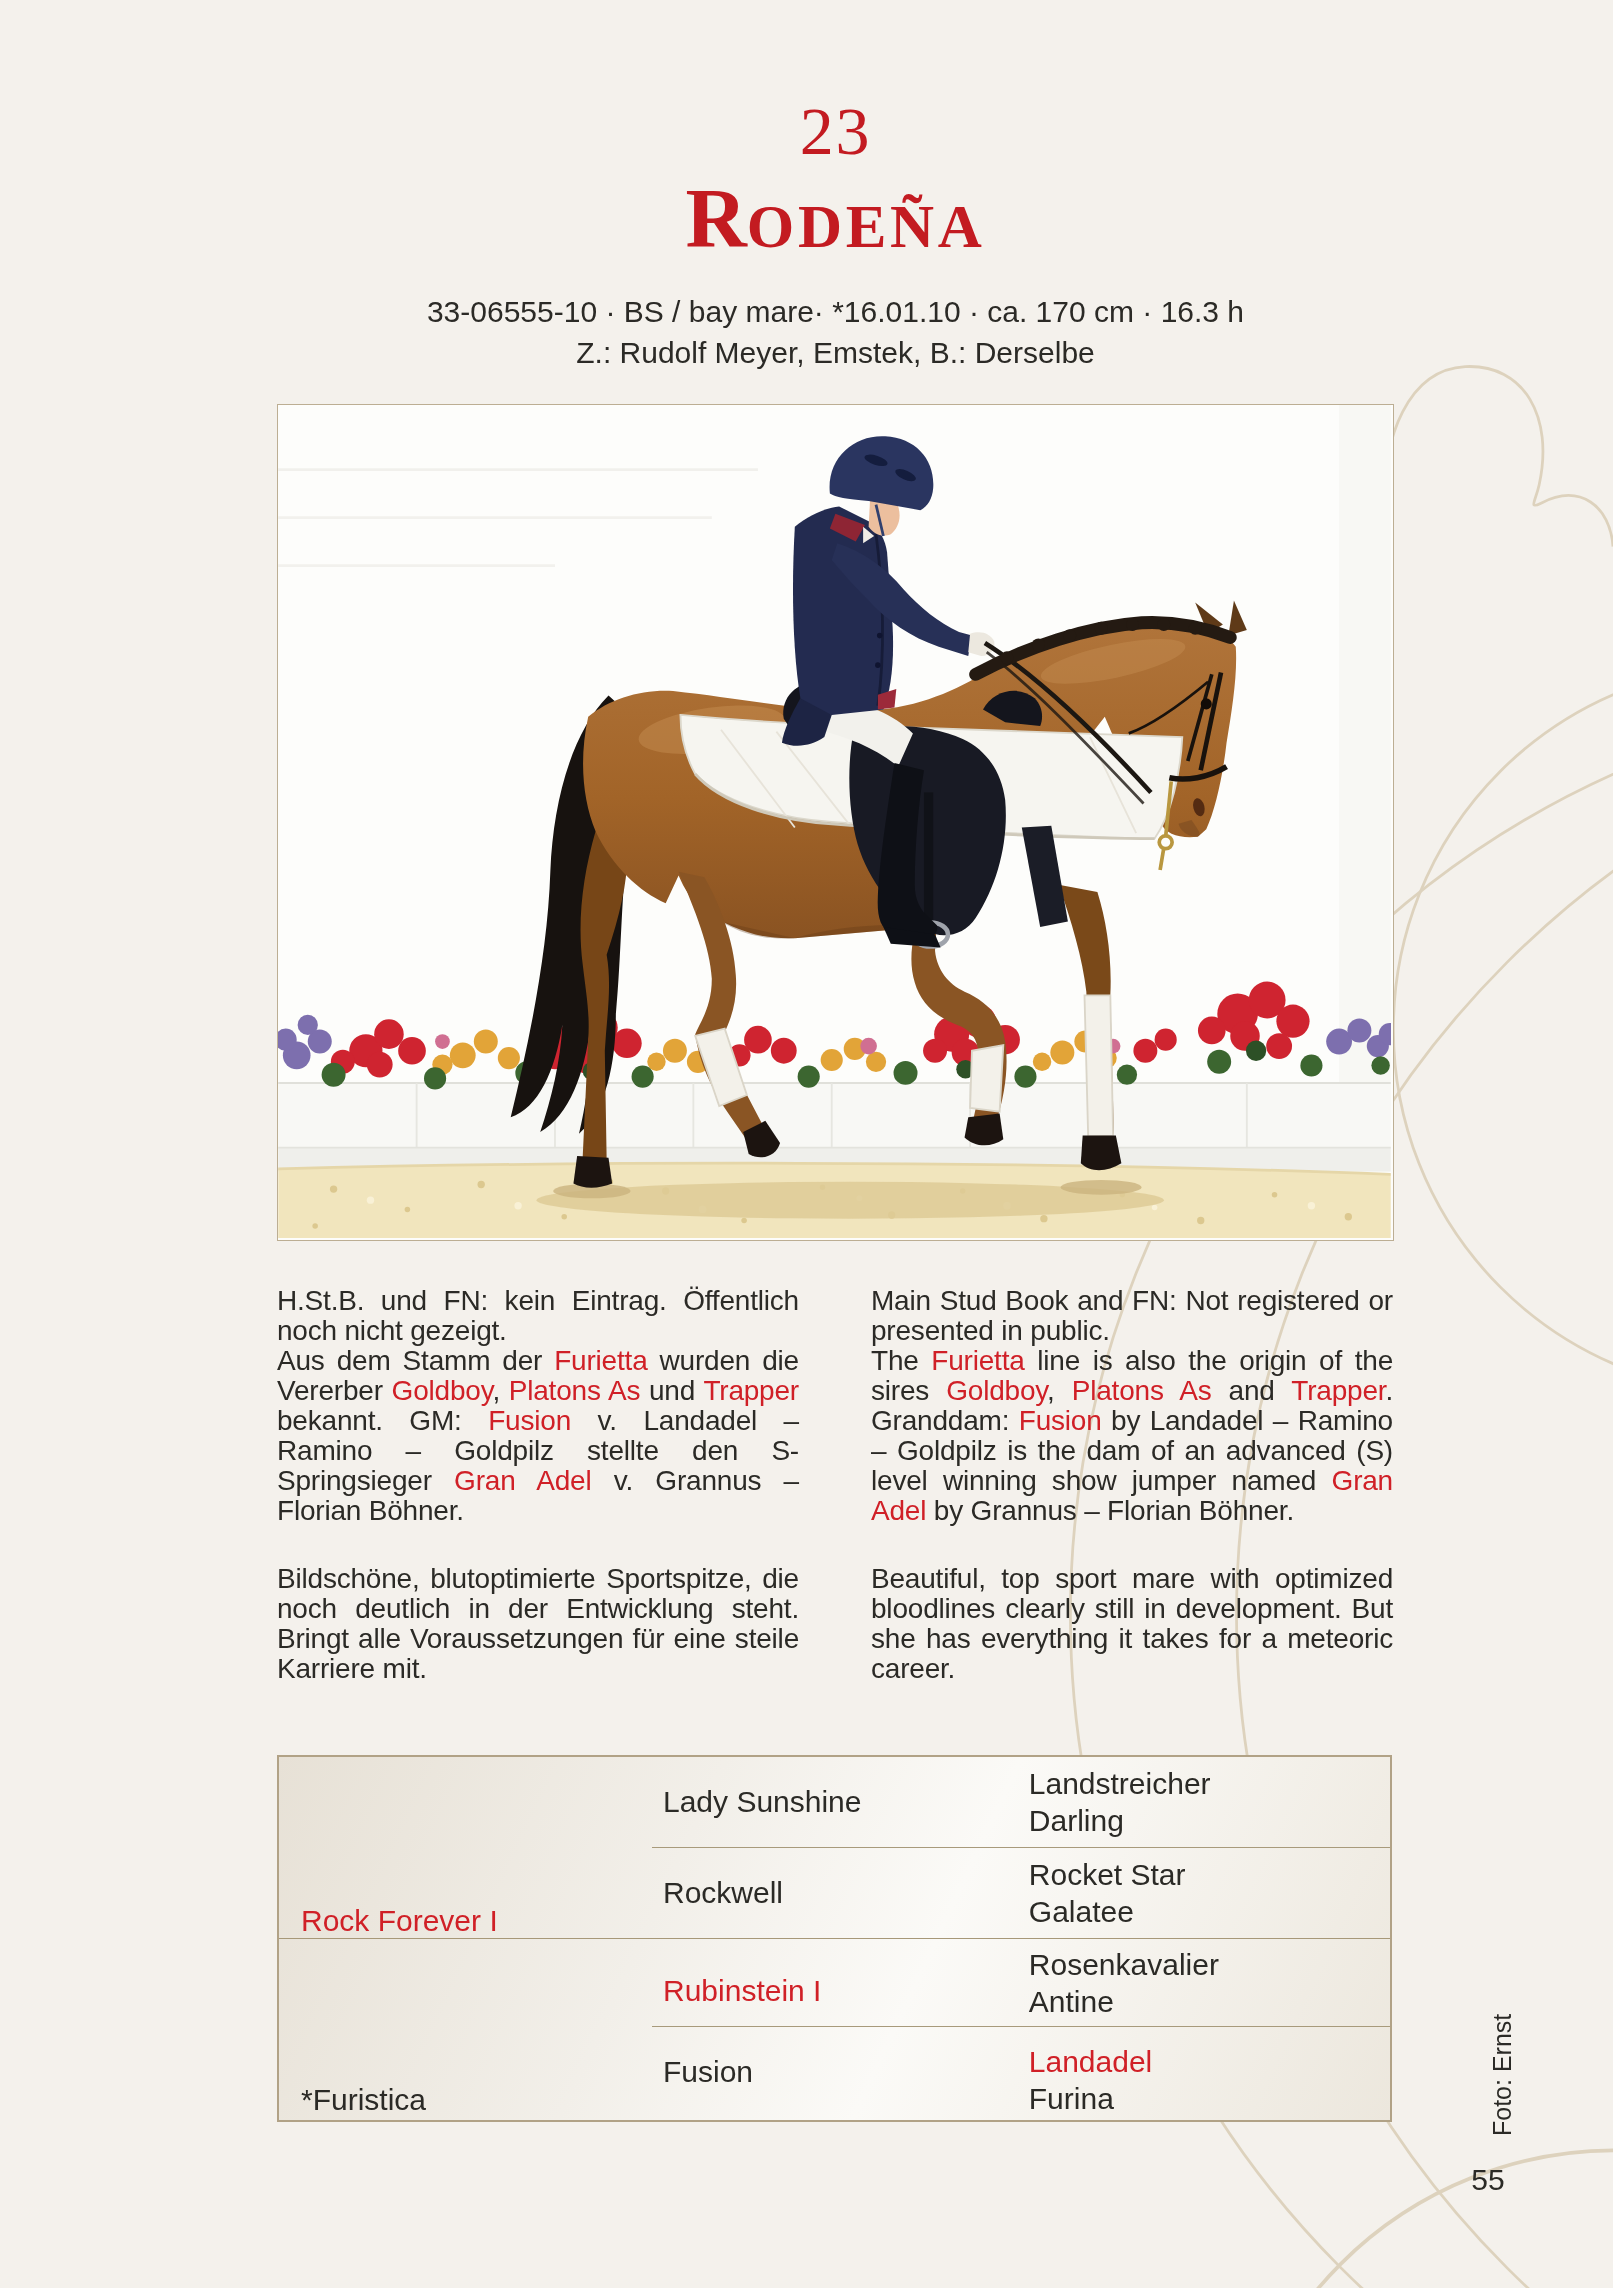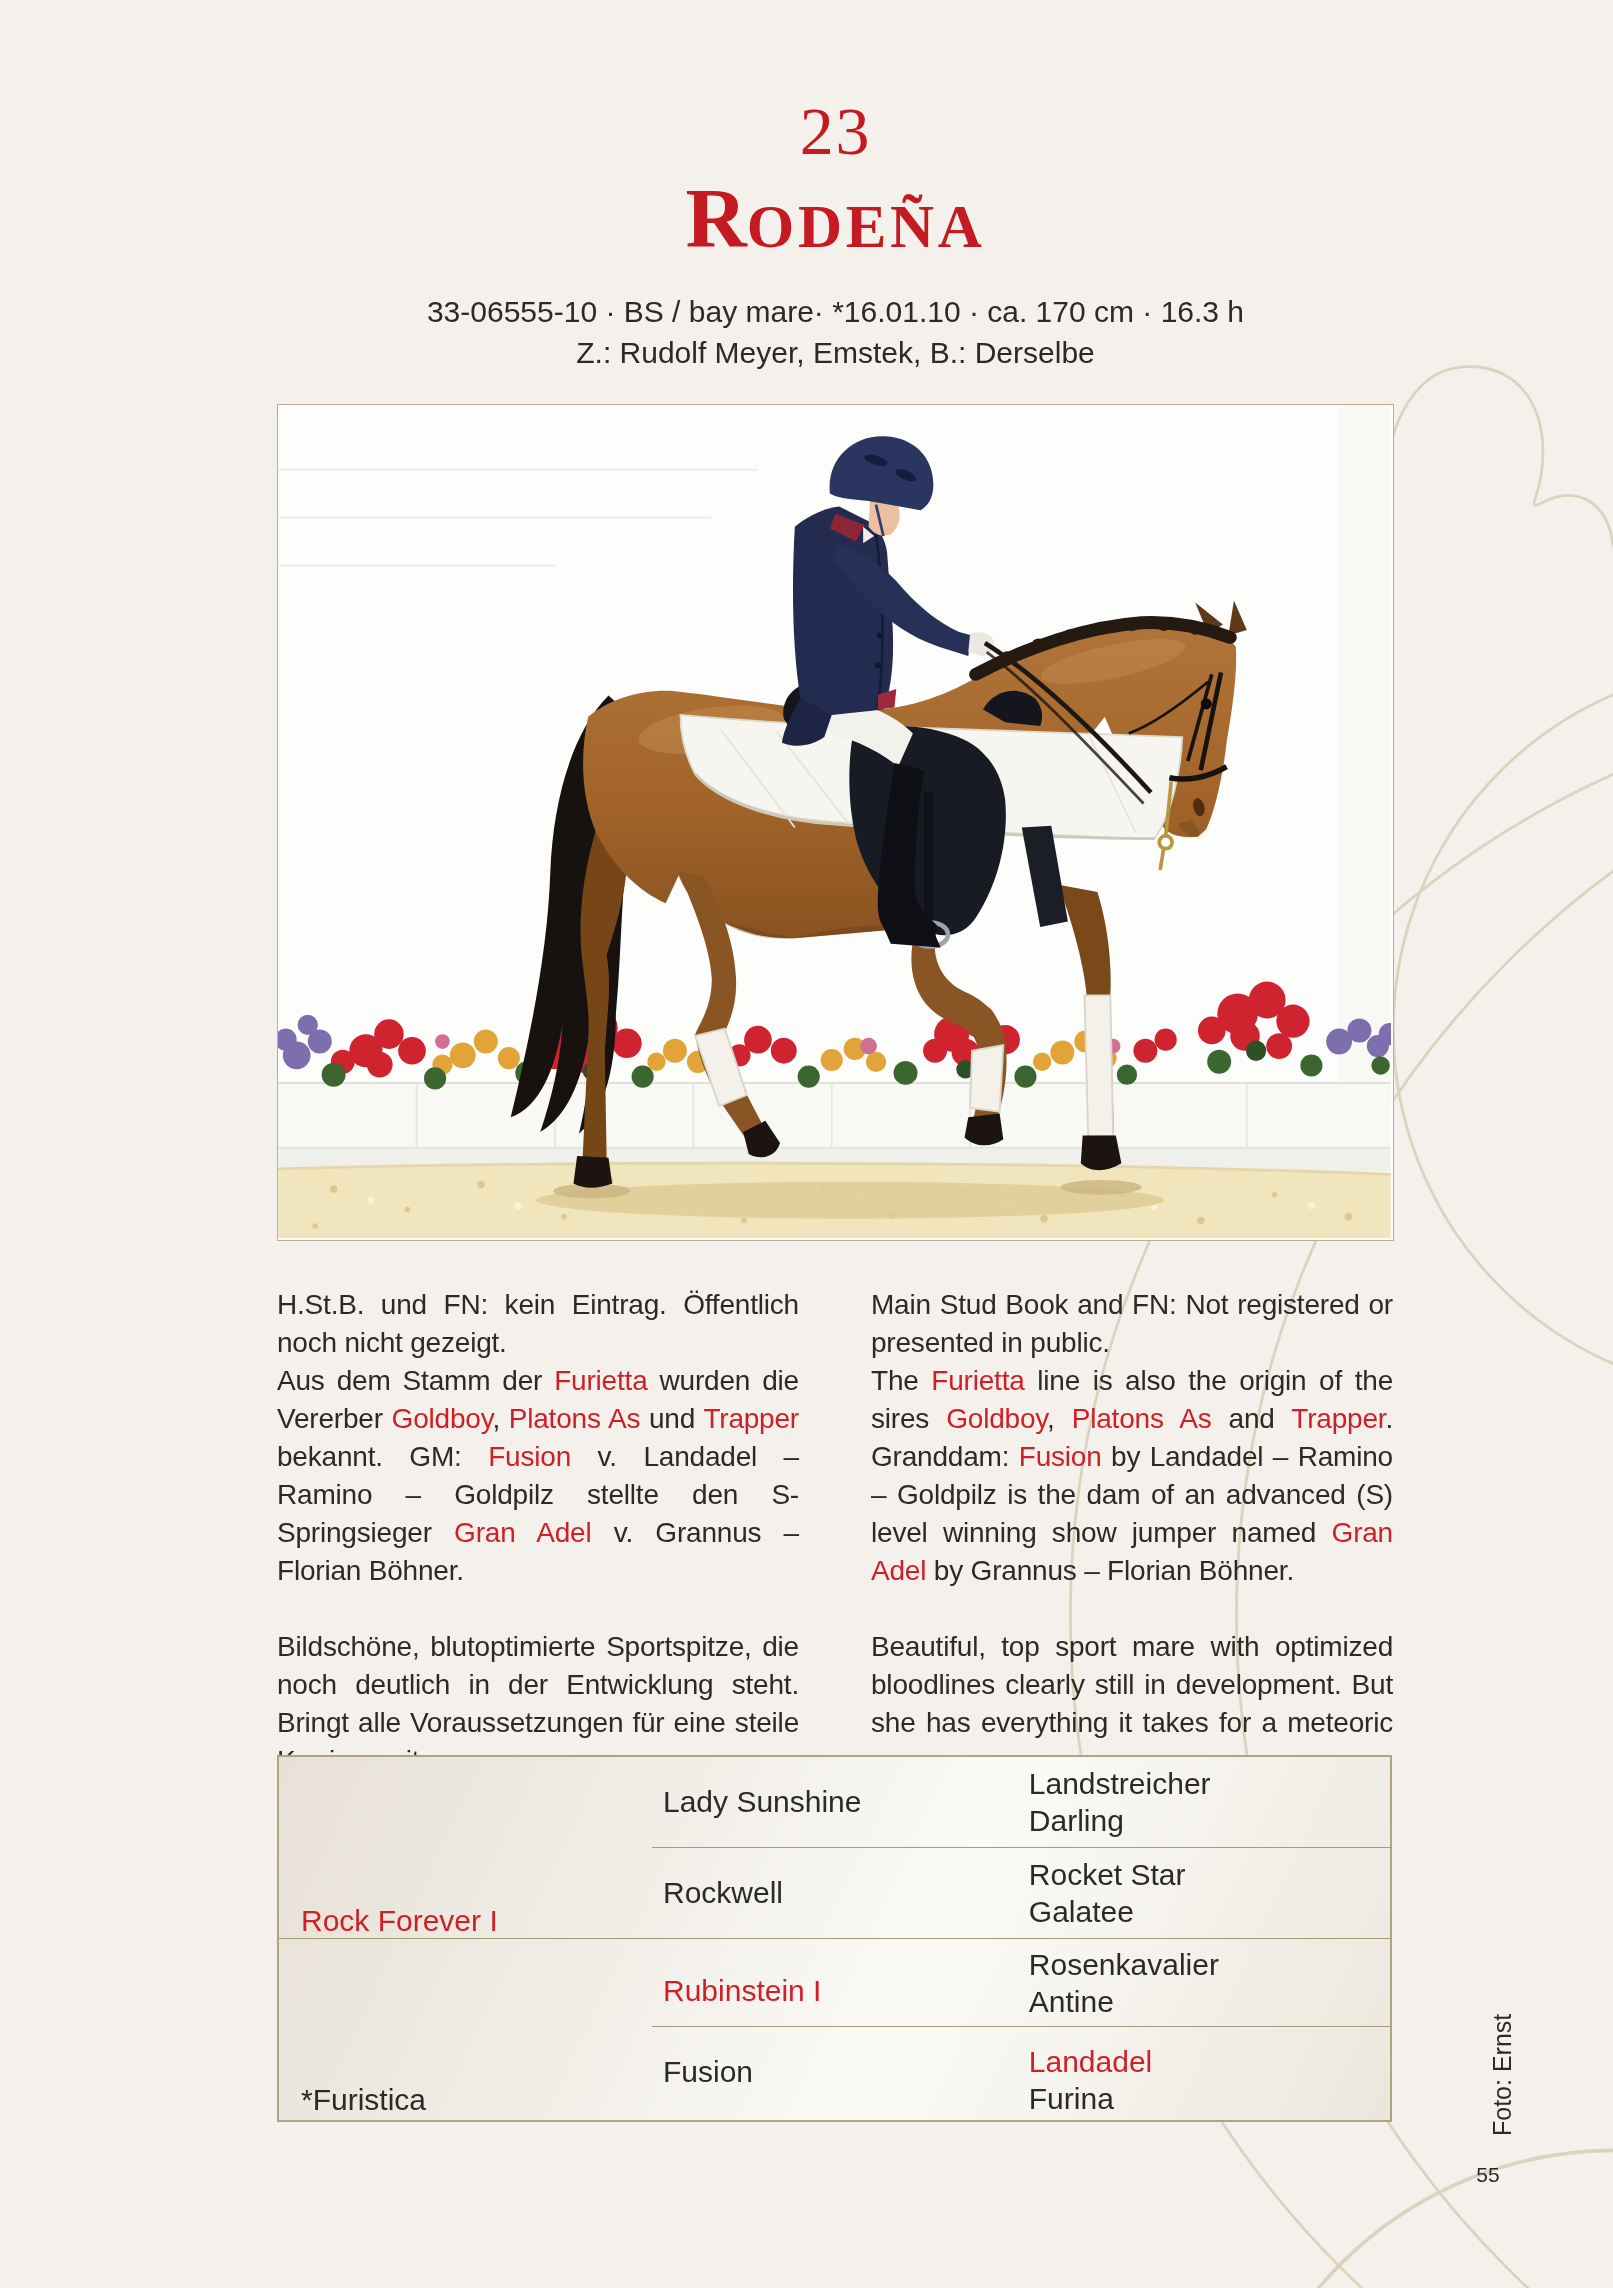--- a/index.html
+++ b/index.html
@@ -34,21 +34,21 @@
   .info-2{top:336px;}
 
   .photo{
     position:absolute; left:277px; top:404px; width:1117px; height:837px;
     border:1.8px solid #bcae93; box-sizing:border-box; background:#fdfdfb;
   }
   .photo svg{display:block;}
 
   .col{
     position:absolute; top:1286px; width:522px;
-    font-size:28px; line-height:38px; text-align:justify;
+    font-size:28px; line-height:30px; text-align:justify;
     letter-spacing:-0.2px; color:#2b2a26;
   }
   .col-de{left:277px;}
   .col-en{left:871px;}
   .col p{margin:0;}
   .col p.gap{margin-top:38px;}
   .red{color:#d02027;margin-top:16px;}
 
   .pedigree{
     position:absolute; left:277px; top:1755px; width:1115px; height:367px;
@@ -75,21 +75,21 @@
     line-height:37px;
   }
 
   .photo-credit{
     position:absolute; left:1488px; top:1998px; height:138px;
     writing-mode:vertical-rl; transform:rotate(180deg);
     font-size:25px; color:#2b2a26;
   }
   .page-number{
     position:absolute; left:1451px; top:2163px; width:74px;
-    text-align:center; font-size:21px; color:#2b2a26;
+    text-align:center; font-size:30px; color:#2b2a26;
   }
 </style>
 </head>
 <body>
 
 <div class="page">
 
   <svg class="ornament" width="1613" height="2289" viewBox="0 0 1748 2480" fill="none">
     <path d="M 1500,562 C 1496,470 1528,400 1588,397 C 1652,394 1684,452 1668,525 C 1664,543 1656,552 1670,545 C 1712,523 1745,548 1748,592" stroke="#ddd2bd" stroke-width="3"></path>
     <circle cx="1905" cy="1115" r="395" stroke="#ddd2bd" stroke-width="3"></circle>

